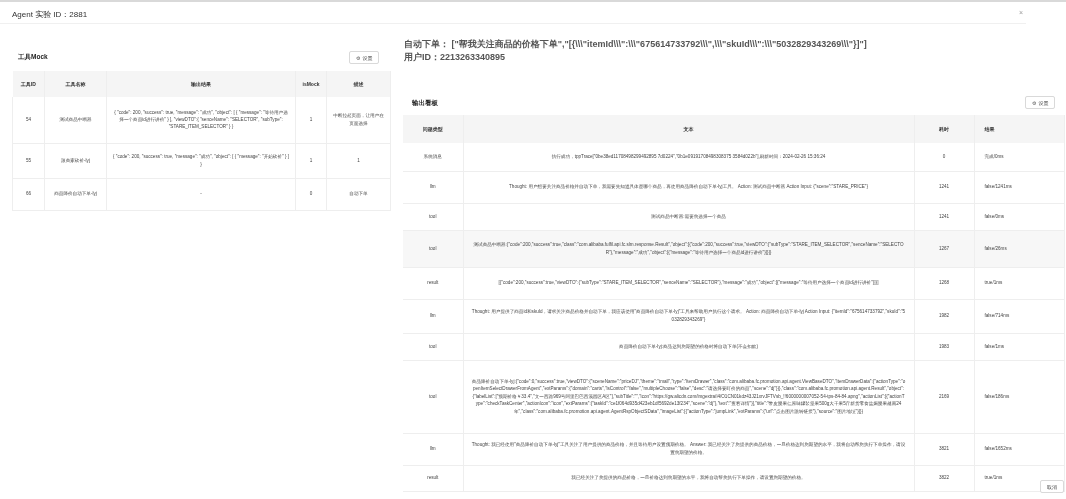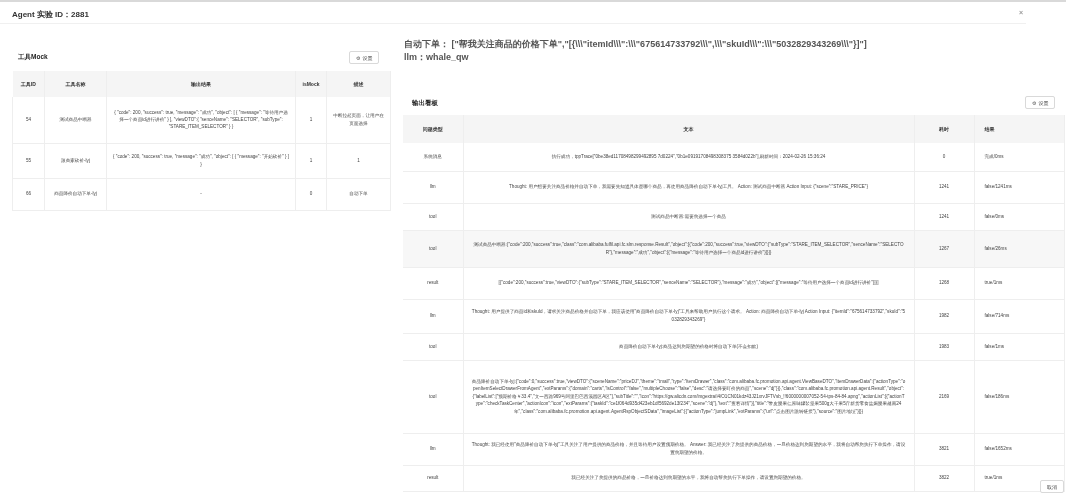--- a/index.html
+++ b/index.html
@@ -1,19 +1,19 @@
 <!DOCTYPE html>
 <html><head>
 <meta charset="utf-8">
 <style>
   * { box-sizing: border-box; margin: 0; padding: 0; }
   html, body { width: 1066px; height: 499px; overflow: hidden; background: #fff; }
   body { font-family: "Liberation Sans", "DejaVu Sans", sans-serif; color: #333; font-size: 5px; position: relative; }
   .topline { position: absolute; left: 0; top: 0; width: 1066px; height: 2px; background: #d9d9d9; }
-  .modal-header { position: absolute; left: 0; top: 2px; width: 1026px; height: 22px; border-bottom: 1px solid #f0f0f0; font-weight: bold; }
+  .modal-header { position: absolute; left: 0; top: 2px; width: 1026px; height: 22px; border-bottom: 1px solid #f0f0f0; }
   .modal-title { position: absolute; left: 12px; top: 7px; font-size: 8px; color: #333; }
   .close-x { position: absolute; right: 3px; top: 7px; font-size: 7px; color: #999; cursor: pointer; }
 
   
   .left-panel { position: absolute; left: 12px; top: 48px; width: 378px; height: 162px; }
   .panel-title { position: absolute; font-size: 6.5px; font-weight: bold; color: #222; }
   .btn-setting { position: absolute; height: 13px; padding: 0 6px; border: 1px solid #d9d9d9; border-radius: 2px; background: #fff; font-size: 5px; color: #555; display: flex; align-items: center; gap: 2px; cursor: pointer; }
   .mock-table { position: absolute; left: 0; top: 23px; width: 378px; border-collapse: collapse; table-layout: fixed; }
   .mock-table th { background: #f5f5f5; height: 26px; font-size: 5px; font-weight: bold; color: #333; border-right: 1px solid #eee; text-align: center; }
   .mock-table td { font-size: 4.6px; color: #444; text-align: center; border-right: 1px solid #eee; border-bottom: 1px solid #eee; padding: 3px 5px; line-height: 1.6; vertical-align: middle; }
@@ -83,21 +83,21 @@
         <td>-</td>
         <td>0</td>
         <td>自动下单</td>
       </tr>
     </tbody>
   </table>
 </div>
 
 <div class="info">
   <div><span>自动下单：</span> <span>["帮我关注商品的价格下单","[{\\\"itemId\\\":\\\"675614733792\\\",\\\"skuId\\\":\\\"5032829343269\\\"}]"]</span></div>
-  <div><span>llm：</span><span>whale_qw</span></div>
+  <div><span>用户ID：</span><span>2213263340895</span></div>
 </div>
 
 <div class="panel-title" style="left:412px;top:99px;">输出看板</div>
 <div class="btn-setting" style="left:1025px;top:96px;">
   <span>⚙</span>
   <span>设置</span>
 </div>
 
 <table class="out-table">
   <colgroup>

